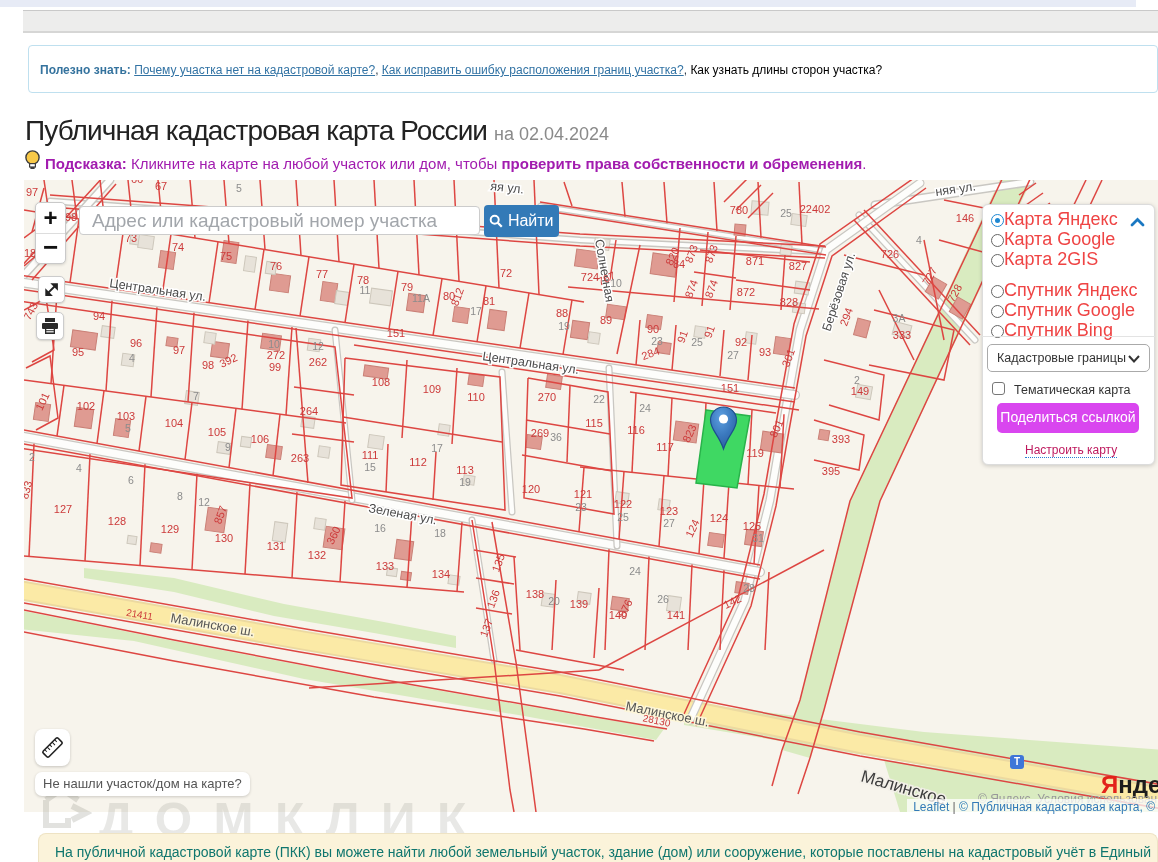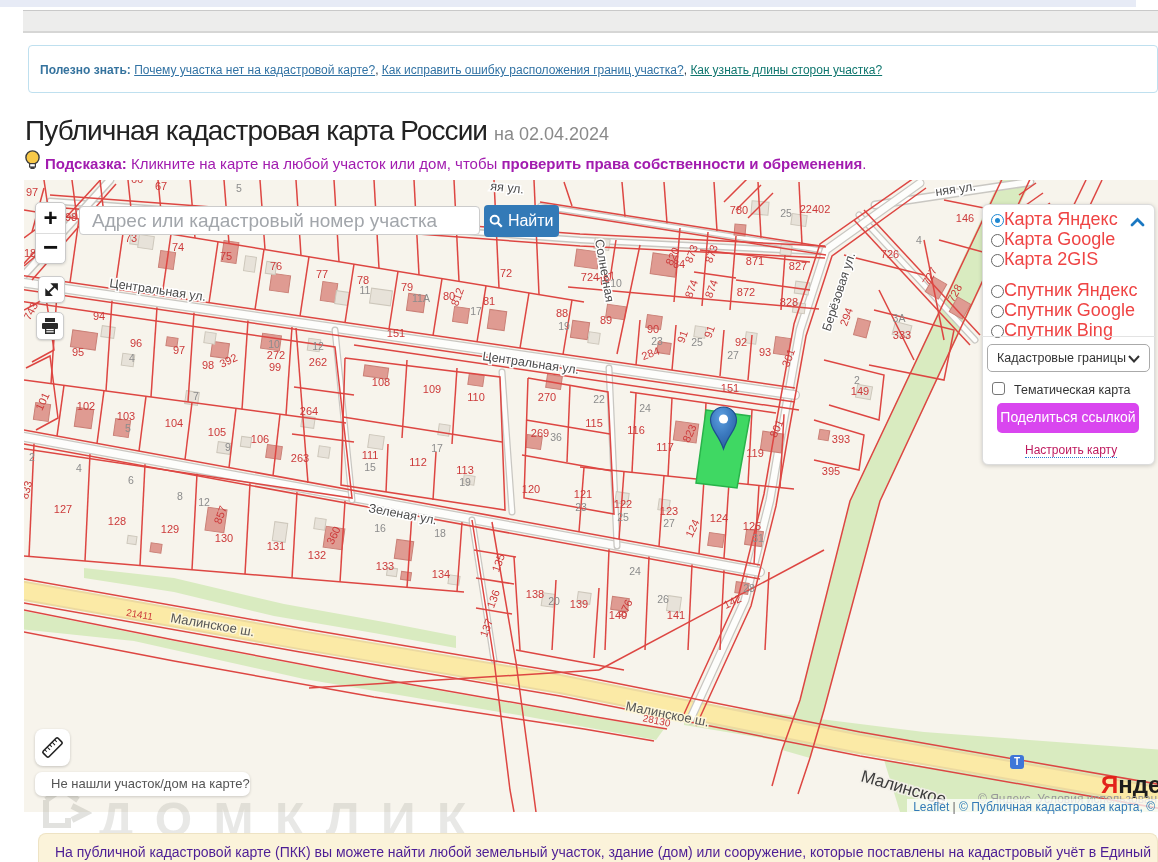--- a/index.html
+++ b/index.html
@@ -7,21 +7,21 @@
 .abs{position:absolute}
 </style></head>
 <body>
 <div class="abs" style="left:0;top:0;width:1136px;height:7px;background:#e7ebf6"></div>
 <div class="abs" style="left:23px;top:10px;width:1135px;height:23px;background:#ededec;
 border-top:1px solid #c9c9c9;border-bottom:2px solid #d6d6d5"></div>
 
 <div class="abs" style="left:28px;top:45px;width:1130px;height:48px;border:1px solid #bfe0ef;
 border-radius:4px;background:#fff"></div>
 <div class="abs" style="left:40px;top:63px;font-size:12px;color:#33414e">
-<b style="color:#35739e">Полезно знать:</b> <span style="color:#3273a4;text-decoration:underline">Почему участка нет на кадастровой карте?</span>, <span style="color:#3273a4;text-decoration:underline">Как исправить ошибку расположения границ участка?</span>, <span style="color:#0f766e;text-decoration:underline">Как узнать длины сторон участка?</span></div>
+<b style="color:#35739e">Полезно знать:</b> <span style="color:#3273a4;text-decoration:underline">Почему участка нет на кадастровой карте?</span>, <span style="color:#3273a4;text-decoration:underline">Как исправить ошибку расположения границ участка?</span>, <span style="color:#000000;">Как узнать длины сторон участка?</span></div>
 
 <div class="abs" style="left:25px;top:115px;font-size:28px;letter-spacing:-0.9px;color:#222;white-space:nowrap">Публичная кадастровая карта России <span style="font-size:18px;letter-spacing:0;color:#8a8a8a">на 02.04.2024</span></div>
 
 <div class="abs" style="left:25px;top:150px;width:20px;height:22px">
 <svg width="15" height="21" viewBox="0 0 15 21">
       <circle cx="7.5" cy="7.5" r="6.6" fill="#f8c948" stroke="#3c3c3c" stroke-width="1.4"></circle>
       <rect x="4.6" y="13.6" width="5.8" height="3.4" fill="#fff" stroke="#3c3c3c" stroke-width="1.2"></rect>
       <rect x="5.4" y="17" width="4.2" height="2" fill="#3c3c3c"></rect>
     </svg></div>
 <div class="abs" style="left:45px;top:155px;font-size:15px;color:#a21caf">
@@ -540,21 +540,21 @@
           <line x1="4.5" y1="7.5" x2="4.5" y2="10.5"></line>
           <line x1="8" y1="7.5" x2="8" y2="11.5"></line>
           <line x1="11.5" y1="7.5" x2="11.5" y2="10.5"></line>
           <line x1="15" y1="7.5" x2="15" y2="11.5"></line>
           <line x1="18.5" y1="7.5" x2="18.5" y2="10.5"></line>
         </g>
       </g>
     </svg></div>
 <div class="abs" style="left:35px;top:772px;width:215px;height:24px;background:#fff;
 border-radius:7px;box-shadow:0 1px 3px rgba(0,0,0,.18);font-size:13px;color:#555;
-line-height:24px;padding-left:16px;white-space:nowrap">Не нашли участок/дом на карте?</div>
+line-height:24px;padding-left:8px;white-space:nowrap">Не нашли участок/дом на карте?</div>
 
 <div class="abs" style="left:1101px;top:771px;font-size:24px;font-weight:bold;color:#1c1c1c;white-space:nowrap">
 <span style="color:#e3231a">Я</span>ндекс</div>
 <div class="abs" style="left:978px;top:792px;font-size:12px;color:#98989a;white-space:nowrap">© Яндекс&nbsp;&nbsp;Условия использования</div>
 <div class="abs" style="right:0px;top:799px;font-size:12px;color:#2b7cb5;background:rgba(255,255,255,.75);
 padding:1px 3px 2px 6px;white-space:nowrap"><span style="color:#337ab7">Leaflet</span> <span style="color:#666">|</span> © <span style="color:#337ab7">Публичная кадастровая карта</span>, ©</div>
 
 <div class="abs" style="left:1010px;top:755px;width:14px;height:14px;background:#3f76d8;border-radius:3px">
 <div style="color:#fff;font-size:10px;text-align:center;line-height:14px;font-weight:bold">Т</div>
   </div>
@@ -580,12 +580,12 @@
     </svg></div>
 <div class="abs" style="left:992px;top:382px;width:13px;height:13px;border:1.5px solid #777;border-radius:3px;background:#fff"></div>
 <div class="abs" style="left:1014px;top:383px;font-size:12.5px;color:#333">Тематическая карта</div>
 <div class="abs" style="left:997px;top:403px;width:142px;height:30px;background:#d946ef;
 border-radius:5px;color:#fff;font-size:14px;text-align:center;line-height:29px">Поделиться ссылкой</div>
 <div class="abs" style="left:1025px;top:443px;font-size:12px;color:#be185d;
 border-bottom:1px dotted #2b7cd3;padding-bottom:0px">Настроить карту</div>
 
 <div class="abs" style="left:38px;top:833px;width:1120px;height:29px;background:#fbf3da;
 border:1px solid #eee3c4;border-radius:8px 8px 0 0;border-bottom:none"></div>
-<div class="abs" style="left:55px;top:844px;font-size:14px;color:#4c1d95;white-space:nowrap">На публичной кадастровой карте (ПКК) вы можете найти любой земельный участок, здание (дом) или сооружение, которые поставлены на кадастровый учёт в Единый</div>
+<div class="abs" style="left:55px;top:844px;font-size:14px;color:#0f766e;white-space:nowrap">На публичной кадастровой карте (ПКК) вы можете найти любой земельный участок, здание (дом) или сооружение, которые поставлены на кадастровый учёт в Единый</div>
 </body></html>

